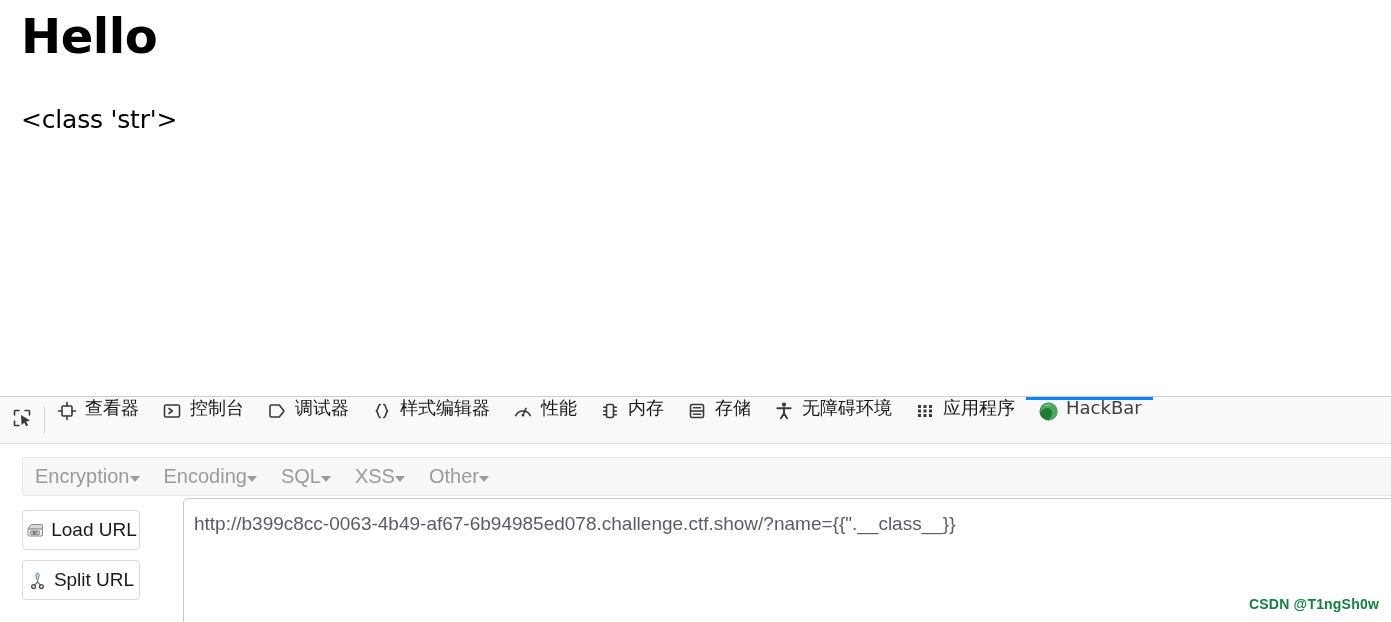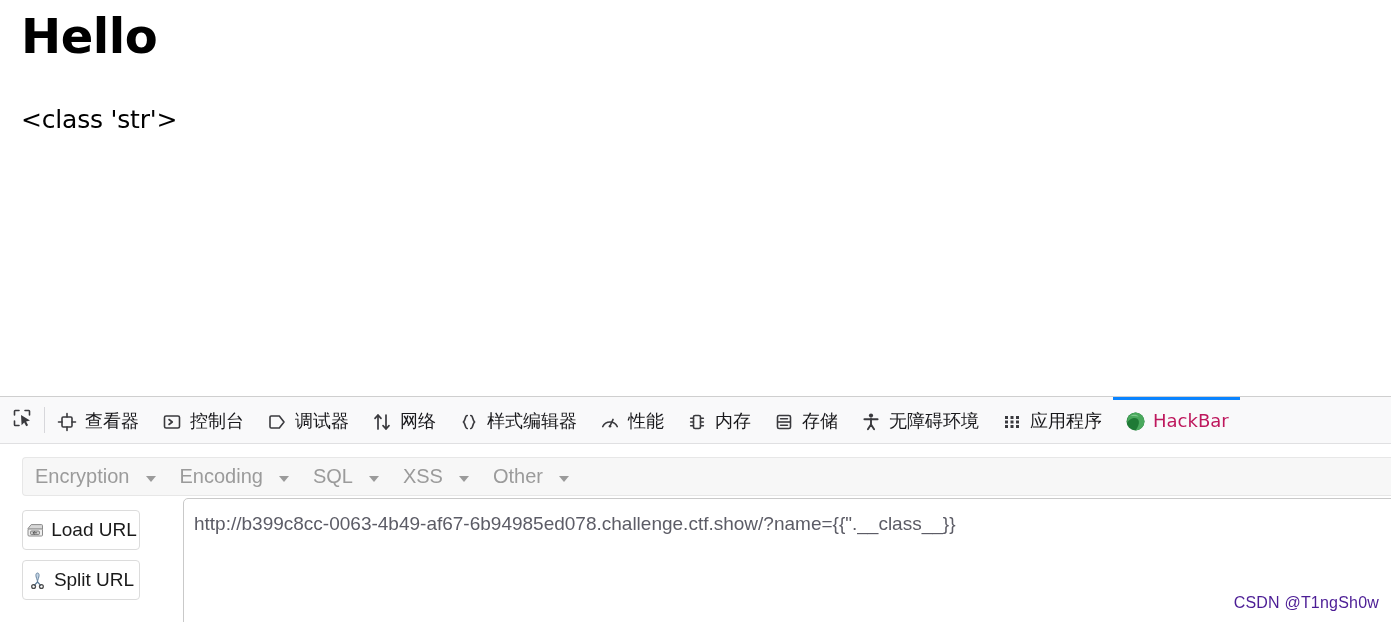--- a/index.html
+++ b/index.html
@@ -80,36 +80,35 @@
   }
   .dt-sep {
     width: 1px;
     background: #d7d7db;
     margin: 10px 0;
     flex: 0 0 auto;
   }
 
   .dt-tab {
     display: flex;
-    align-items: center;
     gap: 7px;
     padding: 0 11px;
     flex: 0 0 auto;
     cursor: pointer;
     color: #18181b;
     font-size: 18px;
     font-family: "DejaVu Sans", "Liberation Sans", sans-serif;
     border-top: 3px solid transparent;
     box-sizing: border-box;
     white-space: nowrap;
   }
   .dt-tab .dt-tab-label { line-height: 1; position: relative; top: -1px; }
   .dt-tab.active {
     border-top-color: #0a84ff;
-    color: #be185d;
+    color: #404040;
   }
   .dt-tab .dt-icon {
     display: flex;
     align-items: center;
     justify-content: center;
     width: 22px;
     height: 22px;
     flex: 0 0 auto;
   }
 
@@ -131,21 +130,21 @@
     border: 1px solid #e7e7e7;
     border-right: none;
     border-radius: 4px 0 0 4px;
     display: flex;
     align-items: center;
     box-sizing: border-box;
   }
   .hb-menu {
     display: flex;
     align-items: center;
-    gap: 16px;
+    gap: 0;
     padding: 0 12px;
     height: 100%;
     color: #9b9b9b;
     font-size: 20px;
     cursor: pointer;
     white-space: nowrap;
   }
   .hb-menu .caret {
     width: 0; height: 0;
     border-left: 5px solid transparent;
@@ -210,25 +209,26 @@
     line-height: 1.3;
     word-break: break-all;
     overflow: hidden;
     cursor: text;
   }
 
   #watermark {
     position: absolute;
     right: 12px;
     bottom: 10px;
-    color: #4c1d95;
-    font-size: 16px;
+    color: #15803d;
+    font-size: 14px;
     font-family: "Liberation Sans", sans-serif;
     pointer-events: none;
     letter-spacing: 0.2px;
+    font-weight: bold;
   }
 </style>
 </head>
 <body>
 
 <div id="page-content">
   <h1 id="page-heading">Hello</h1>
   <h2 id="page-subheading">&lt;class 'str'&gt;</h2>
 </div>
 
@@ -270,29 +270,20 @@
 
     <div class="dt-tab">
       <span class="dt-icon">
         <svg width="20" height="20" viewBox="0 0 20 20">
           <path d="M3 5.2 A1.2 1.2 0 0 1 4.2 4 H12.3 L17 10 L12.3 16 H4.2 A1.2 1.2 0 0 1 3 14.8 Z" stroke="#3a3a3e" stroke-width="1.6" fill="none" stroke-linejoin="round"></path>
         </svg>
       </span>
       <span class="dt-tab-label">调试器</span>
     </div>
 
-    <div class="dt-tab">
-      <span class="dt-icon">
-        <svg width="20" height="20" viewBox="0 0 20 20">
-          <path d="M6 17 V3 M6 3 L3 6.4 M6 3 L9 6.4" stroke="#3a3a3e" stroke-width="1.7" fill="none" stroke-linecap="round" stroke-linejoin="round"></path>
-          <path d="M14 3 V17 M14 17 L11 13.6 M14 17 L17 13.6" stroke="#3a3a3e" stroke-width="1.7" fill="none" stroke-linecap="round" stroke-linejoin="round"></path>
-        </svg>
-      </span>
-      <span class="dt-tab-label">网络</span>
-    </div>
 
     <div class="dt-tab">
       <span class="dt-icon">
         <svg width="20" height="20" viewBox="0 0 20 20">
           <path d="M8.2 3.5 C6 3.5 6.6 8 4.5 10 C6.6 12 6 16.5 8.2 16.5" stroke="#3a3a3e" stroke-width="1.7" fill="none" stroke-linecap="round"></path>
           <path d="M11.8 3.5 C14 3.5 13.4 8 15.5 10 C13.4 12 14 16.5 11.8 16.5" stroke="#3a3a3e" stroke-width="1.7" fill="none" stroke-linecap="round"></path>
         </svg>
       </span>
       <span class="dt-tab-label">样式编辑器</span>
     </div>

